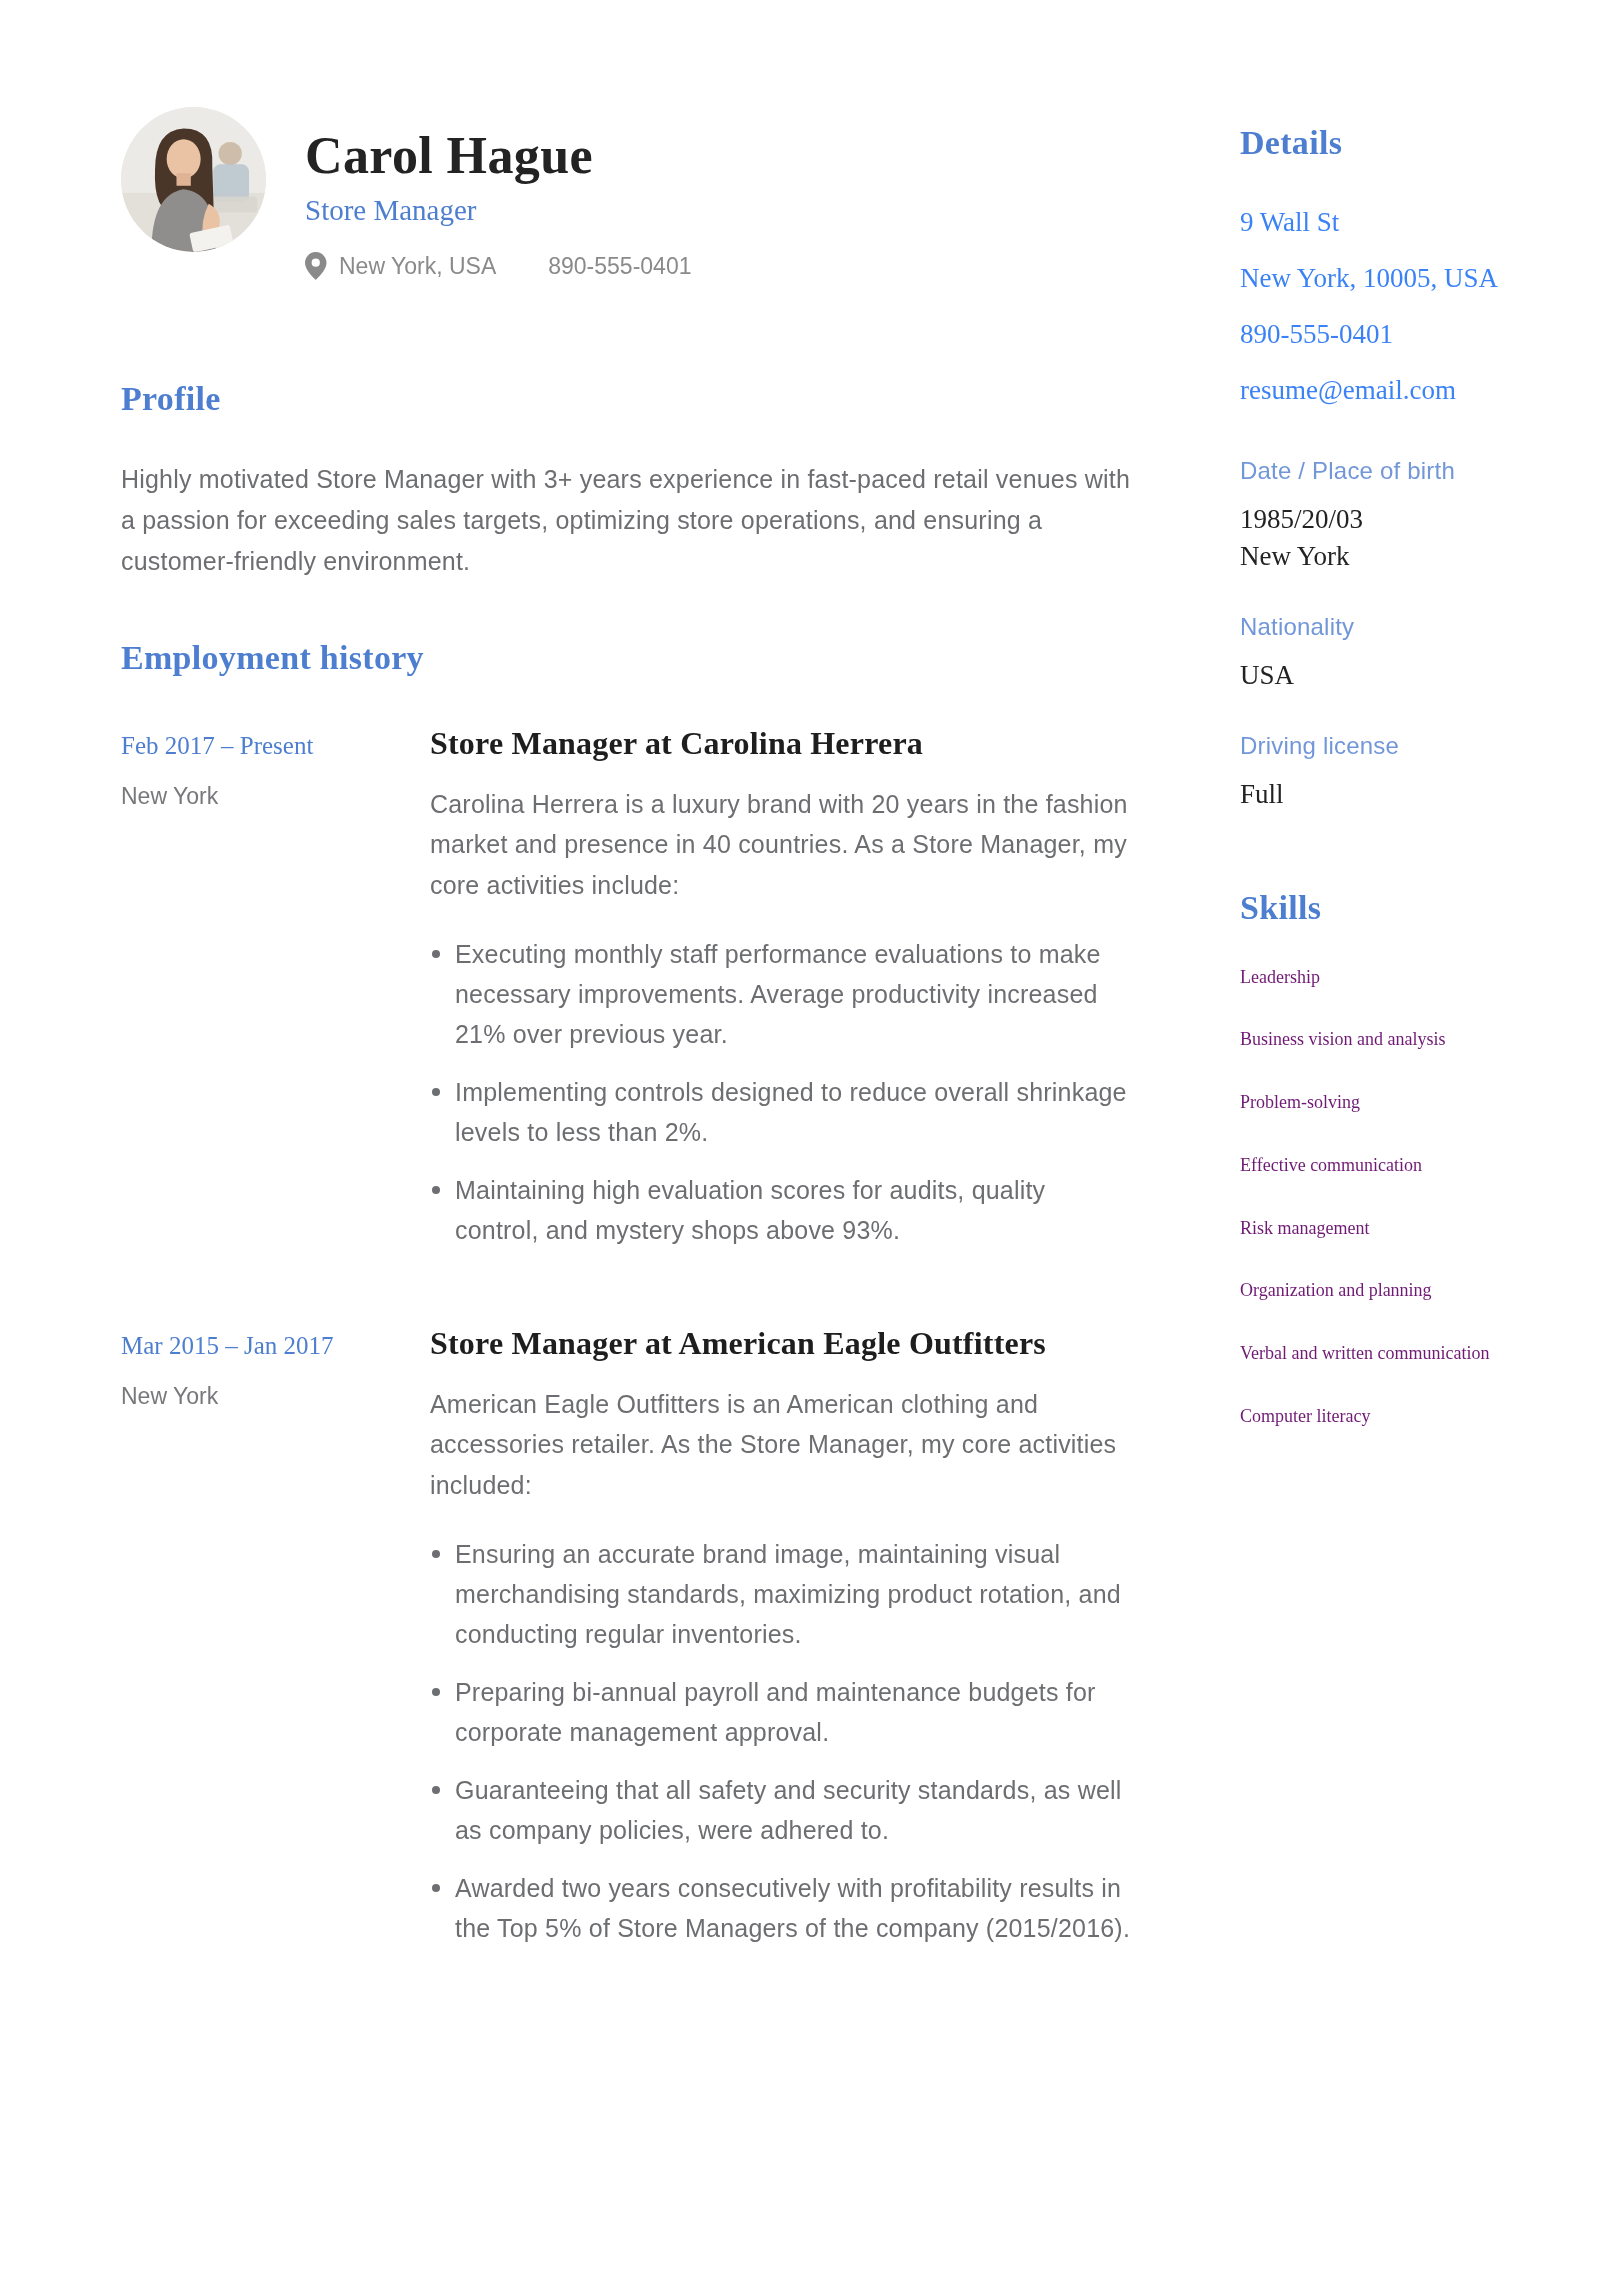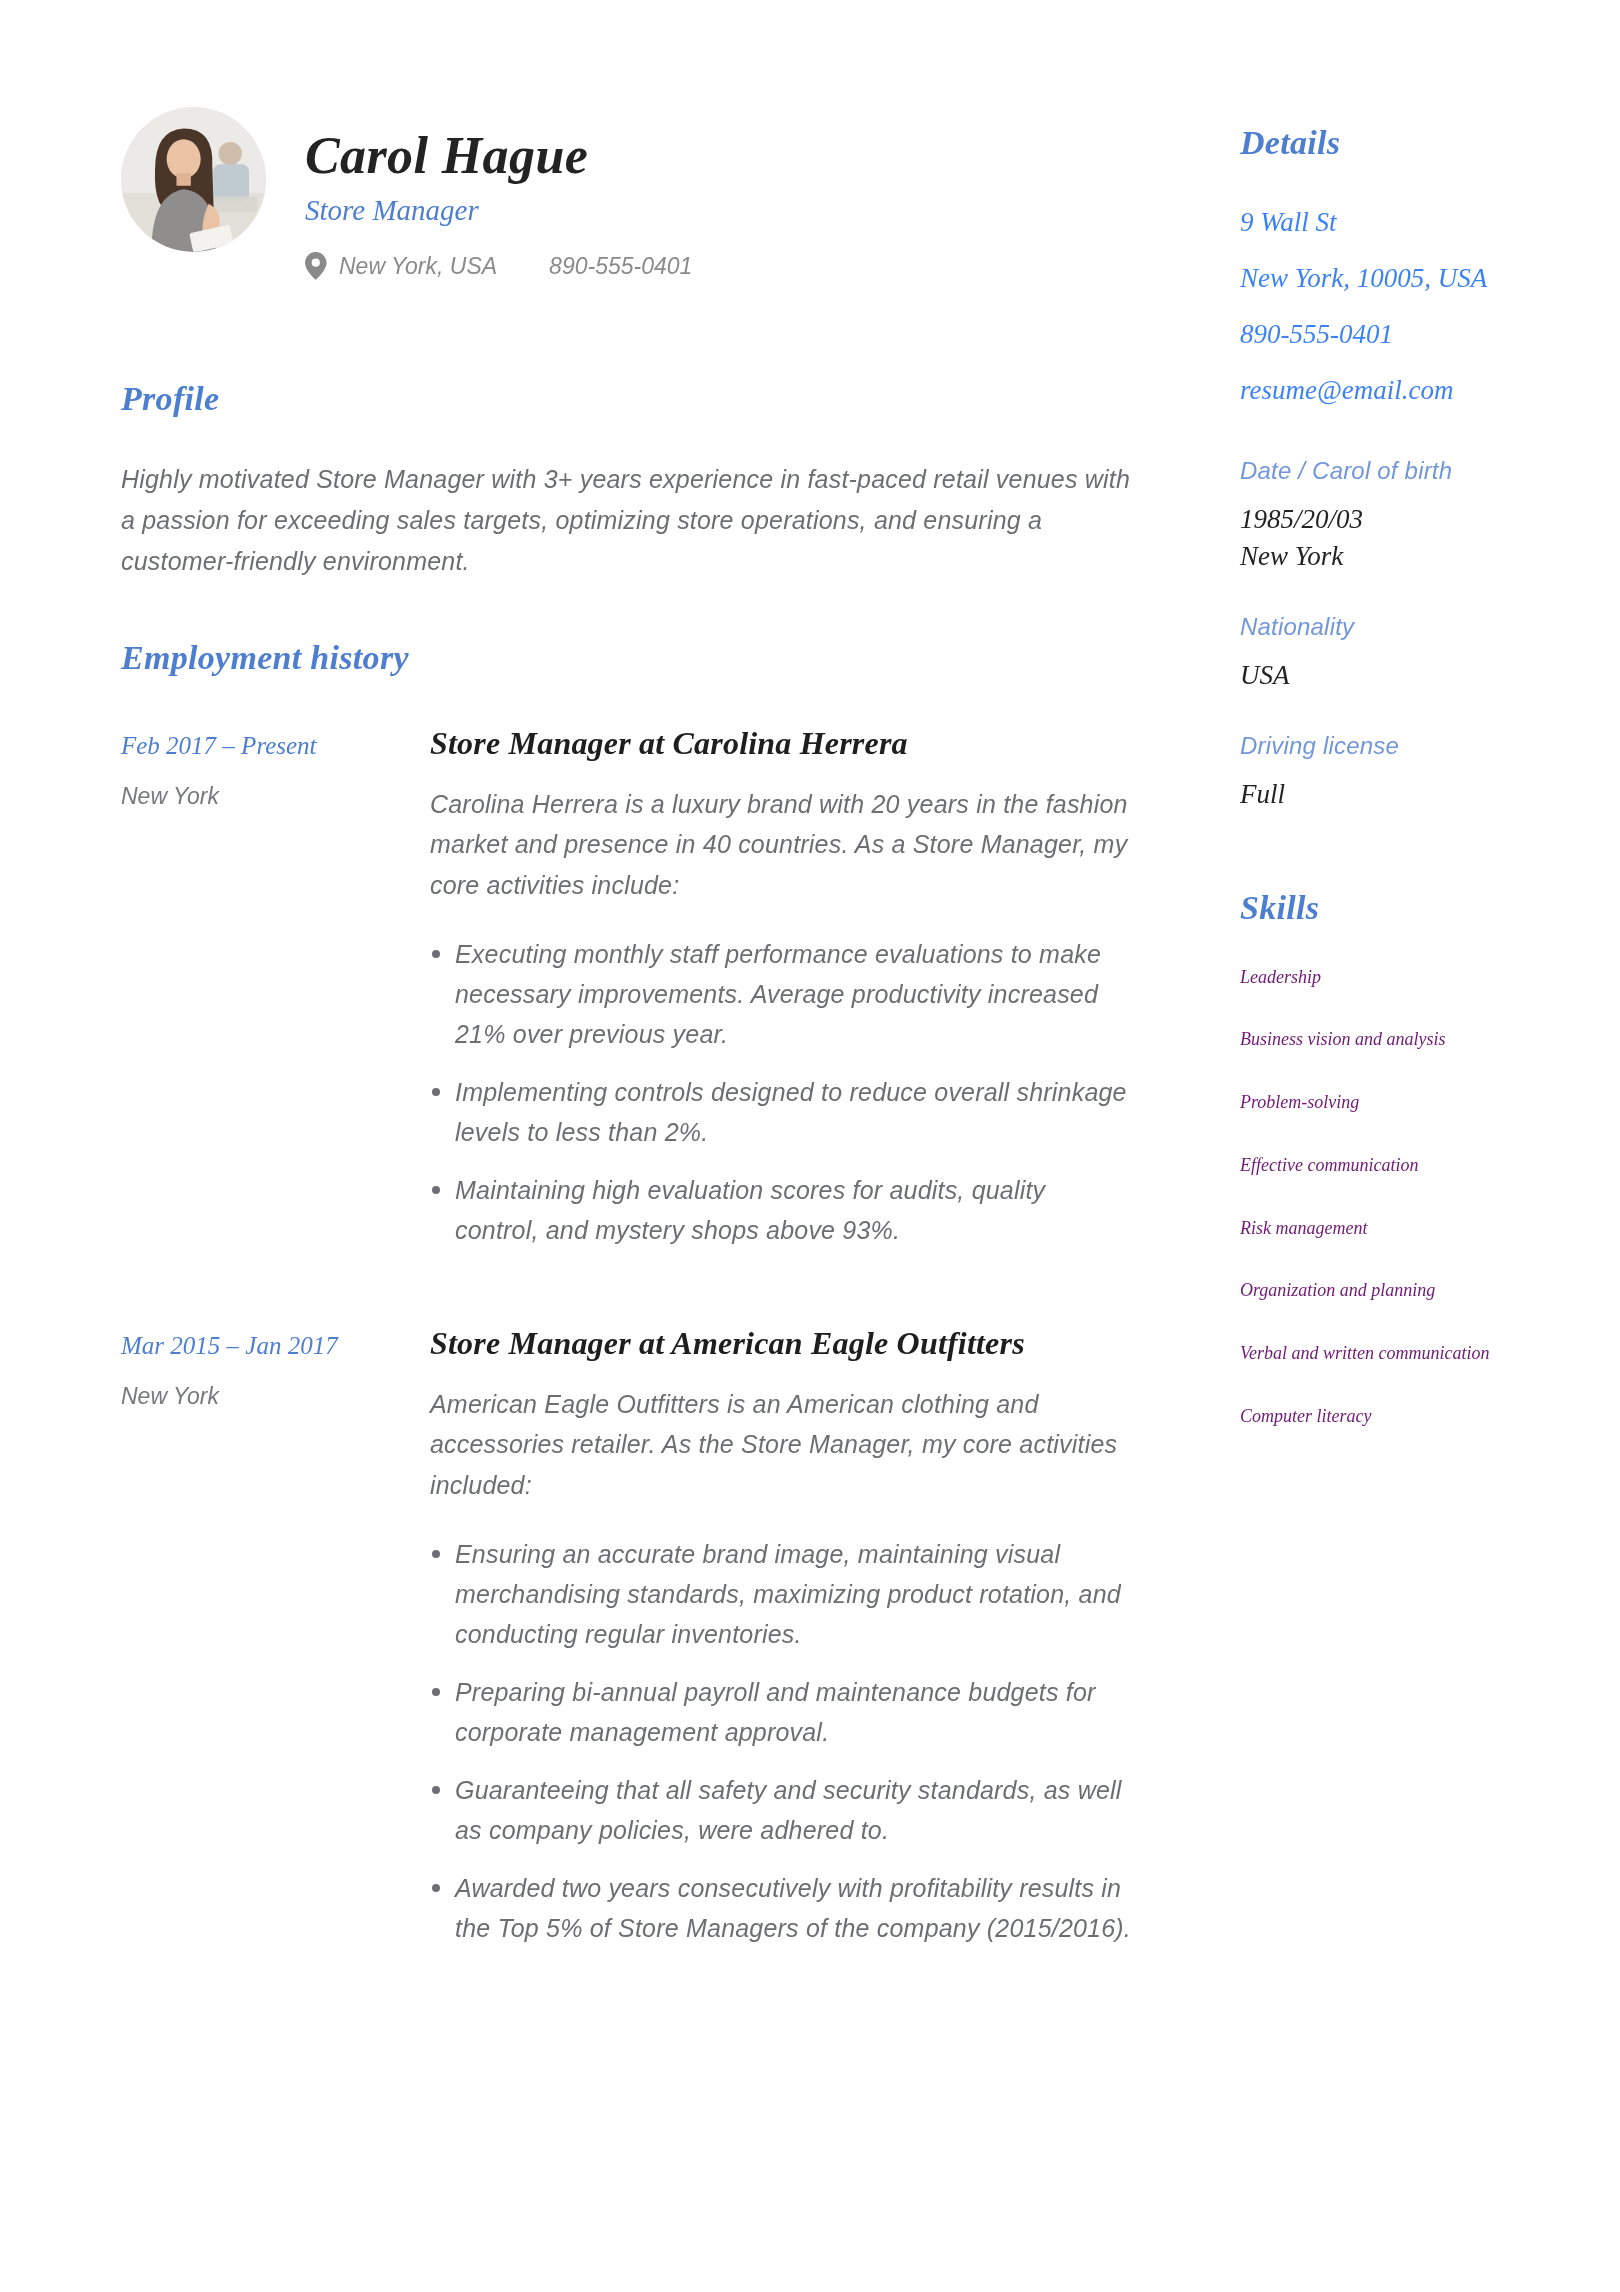--- a/index.html
+++ b/index.html
@@ -4,21 +4,20 @@
 <style>
   * { margin: 0; padding: 0; box-sizing: border-box; }
   html, body { background: #ffffff; }
   .page {
     position: relative;
     width: 1620px;
     min-height: 2293px;
     background: #ffffff;
     font-family: "Liberation Sans", sans-serif;
     overflow: hidden;
-    font-style: italic;
   }
   
   .main {
     position: absolute;
     left: 121px;
     top: 107px;
     width: 1012px;
   }
   .header { display: flex; align-items: flex-start; gap: 39px; }
   .avatar {
@@ -218,21 +217,21 @@
   <div class="sidebar">
     <h2 class="section-heading">Details</h2>
 
     <div class="address-block">
       <div class="address-line">9 Wall St</div>
       <div class="address-line">New York, 10005, USA</div>
       <div class="address-line">890-555-0401</div>
       <div class="address-line">resume@email.com</div>
     </div>
 
-    <div class="field-label">Date / Carol of birth</div>
+    <div class="field-label">Date / Place of birth</div>
     <div class="field-values">
       <div class="field-value">1985/20/03</div>
       <div class="field-value">New York</div>
     </div>
 
     <div class="field-label">Nationality</div>
     <div class="field-values">
       <div class="field-value">USA</div>
     </div>
 

